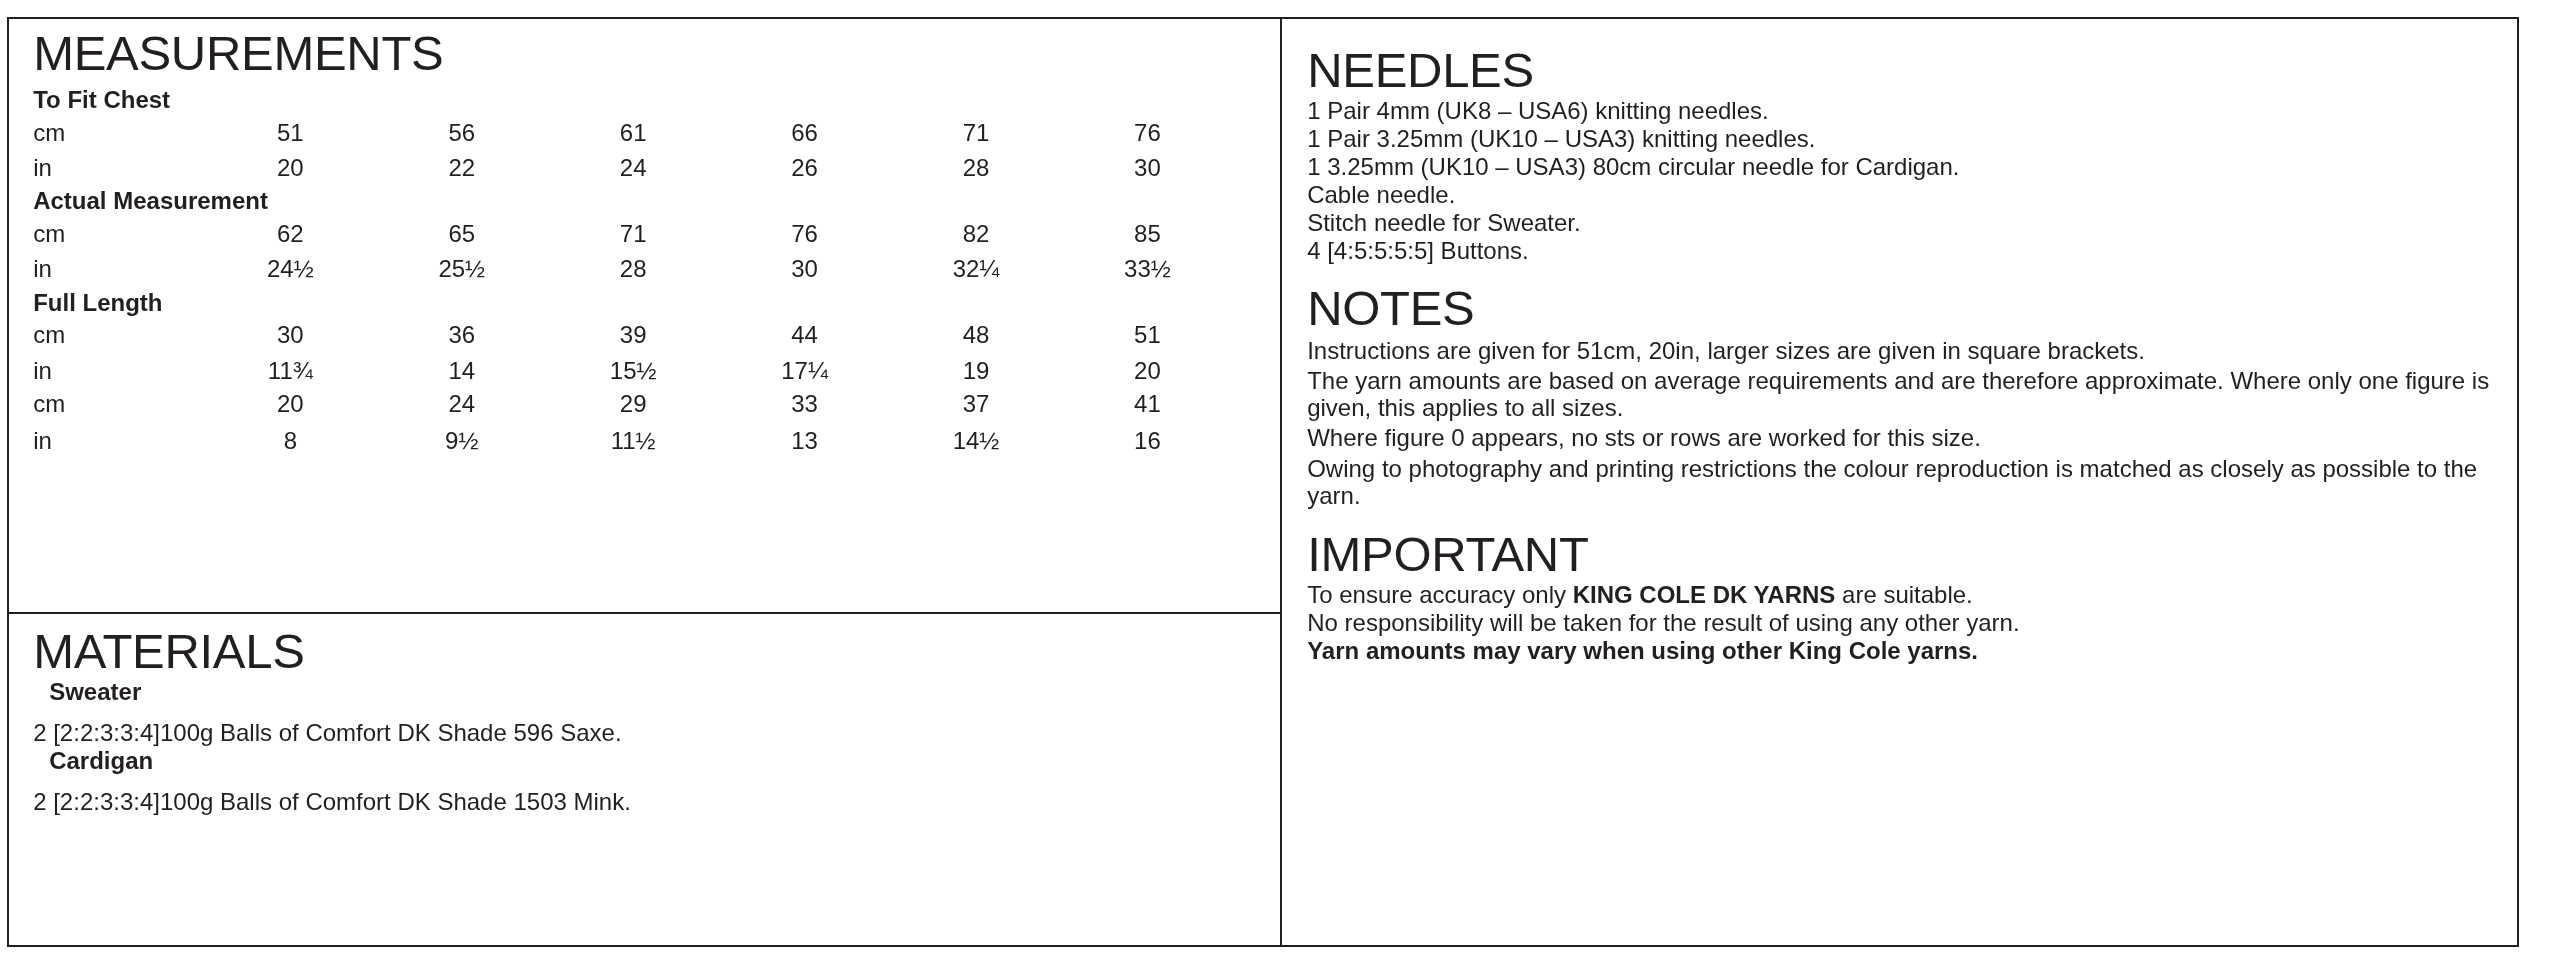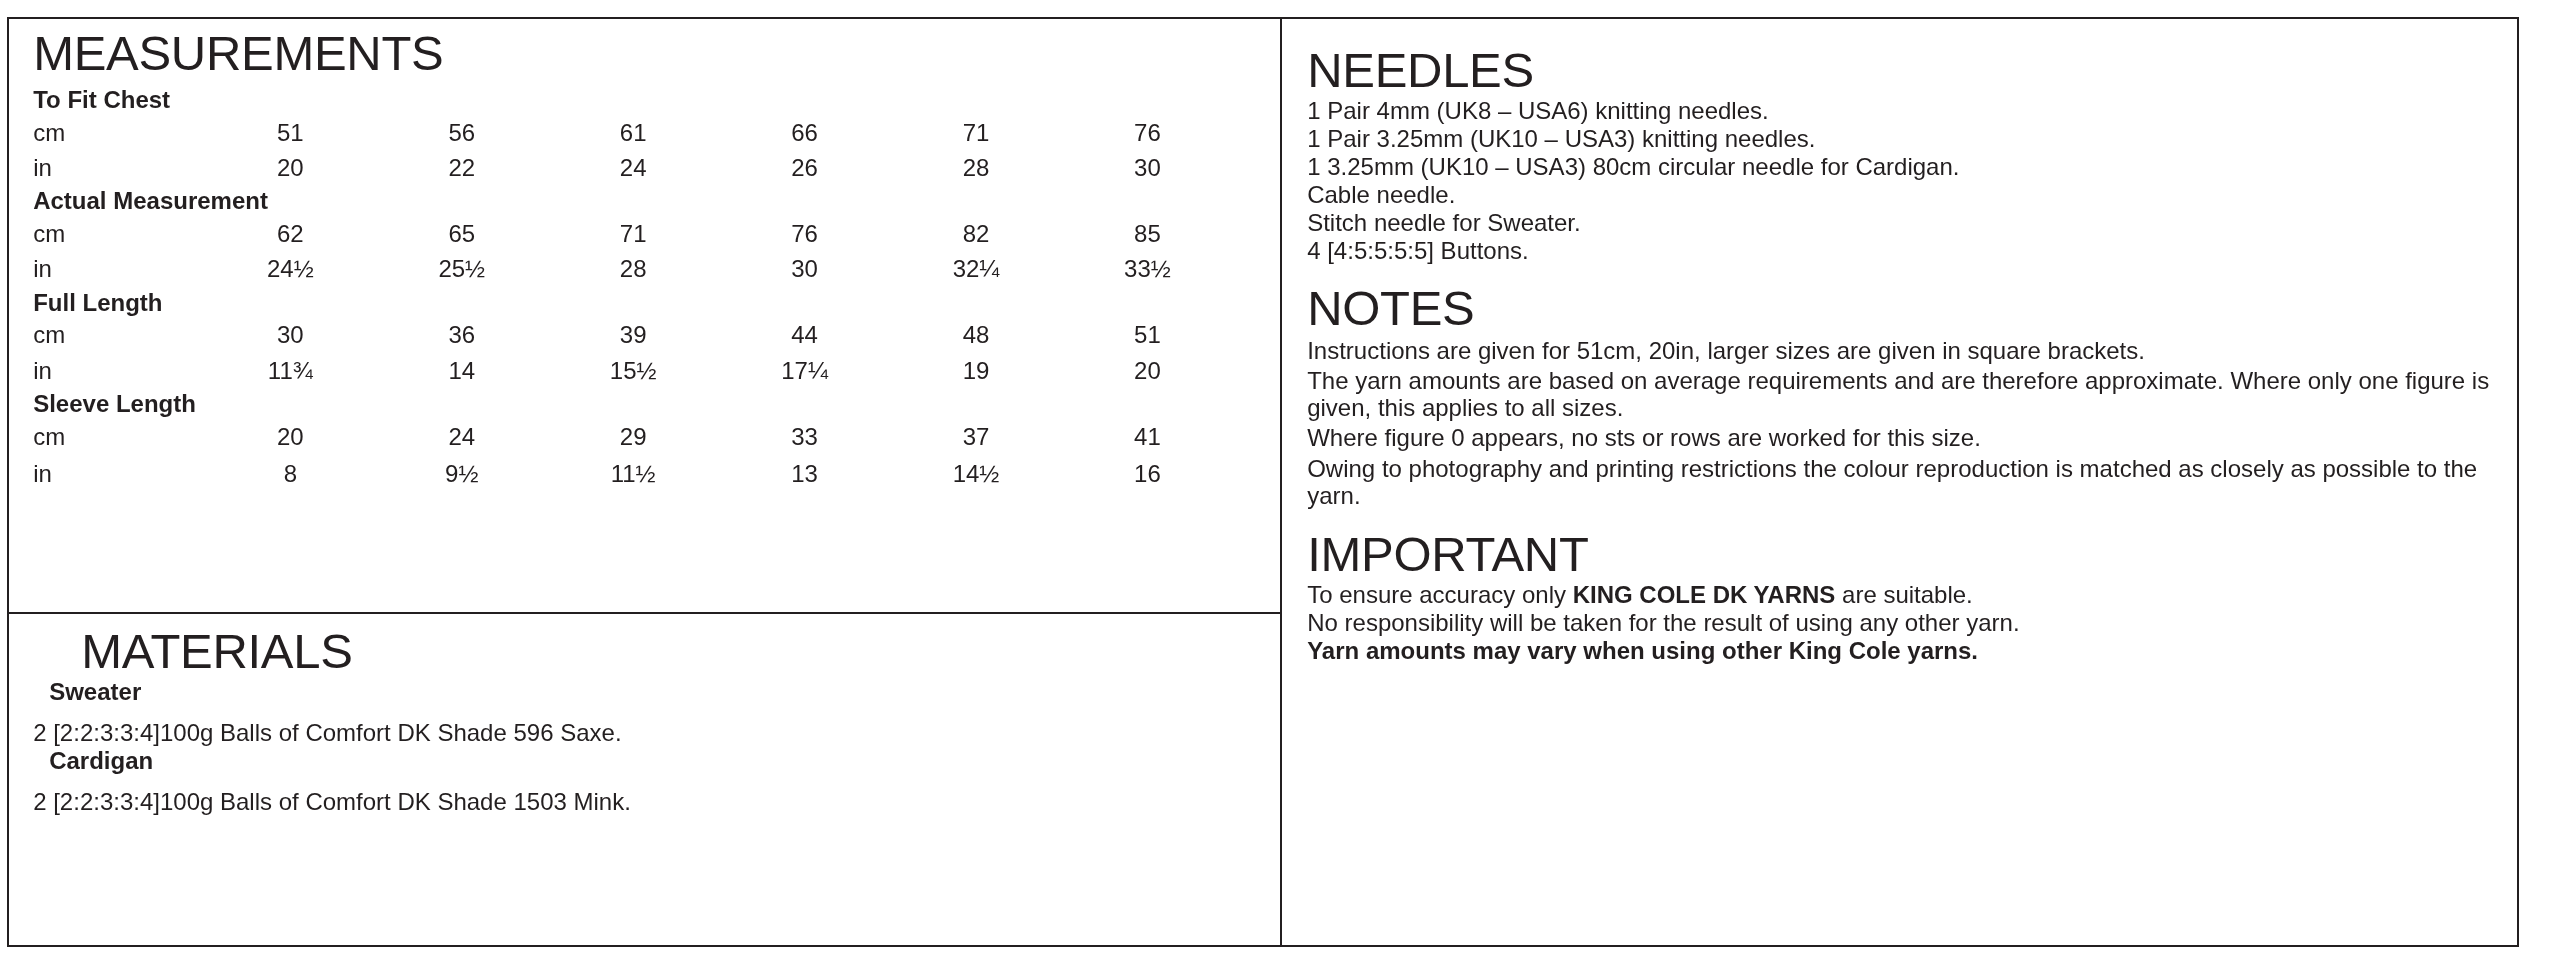--- a/index.html
+++ b/index.html
@@ -103,21 +103,21 @@
   table.meas tr.group-head td {
     text-align: left;
     font-weight: bold;
     height: 29px;
     padding-top: 4.1px;
   }
   table.meas tr.row-cm td { padding-top: 3.1px; }
   table.meas tr.row-in td { padding-top: 5.2px; }
 
   
-  .materials-box h2.section-head { margin-top: 13.4px; margin-bottom: 4.1px; margin-left: 48px; }
+  .materials-box h2.section-head { margin-top: 13.4px; margin-bottom: 4.1px; }
   .materials-box .subhead { margin-top: 3.1px; }
   .materials-box .body-line { margin-top: 3.1px; }
 
   
   .col-right h2.section-head { margin-bottom: 4.1px; }
   .col-right .block { margin-bottom: 0; }
   .needles-block { padding-top: 27px; }
   .notes-block { margin-top: 19.6px; }
   .important-block { margin-top: 20.6px; }
   .col-right .body-line { margin-top: 3.1px; }
@@ -200,23 +200,20 @@
           <tr class="row-in">
             <td class="unit">in</td>
             <td>11¾</td>
             <td>14</td>
             <td>15½</td>
             <td>17¼</td>
             <td>19</td>
             <td>20</td>
           </tr>
 
-          <tr class="group-head">
-            <td colspan="7">Sleeve Length</td>
-          </tr>
           <tr class="row-cm">
             <td class="unit">cm</td>
             <td>20</td>
             <td>24</td>
             <td>29</td>
             <td>33</td>
             <td>37</td>
             <td>41</td>
           </tr>
           <tr class="row-in" style="height:40px;">

